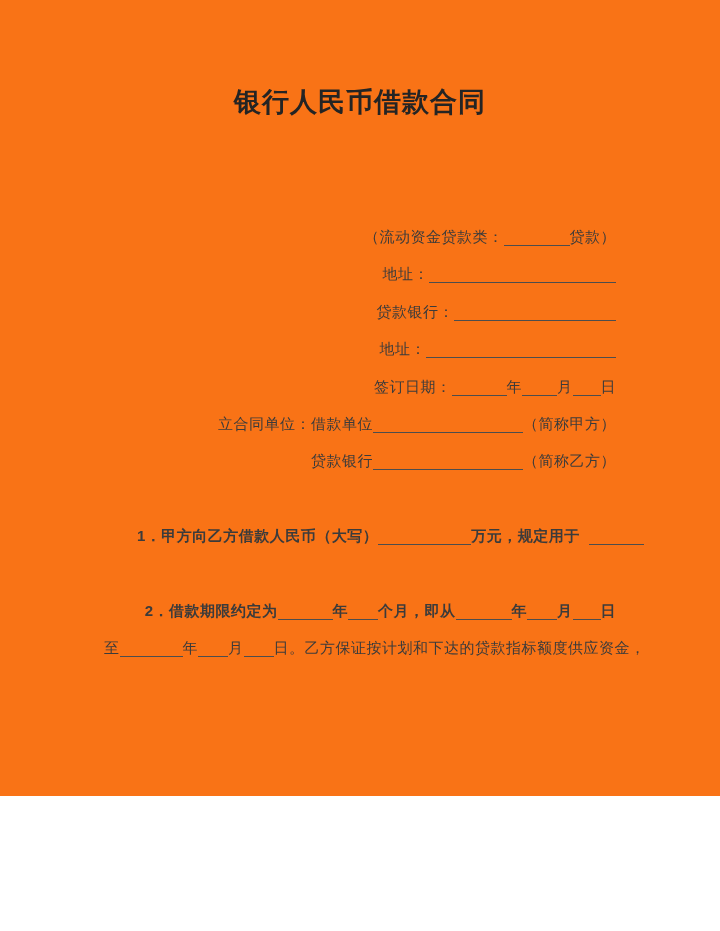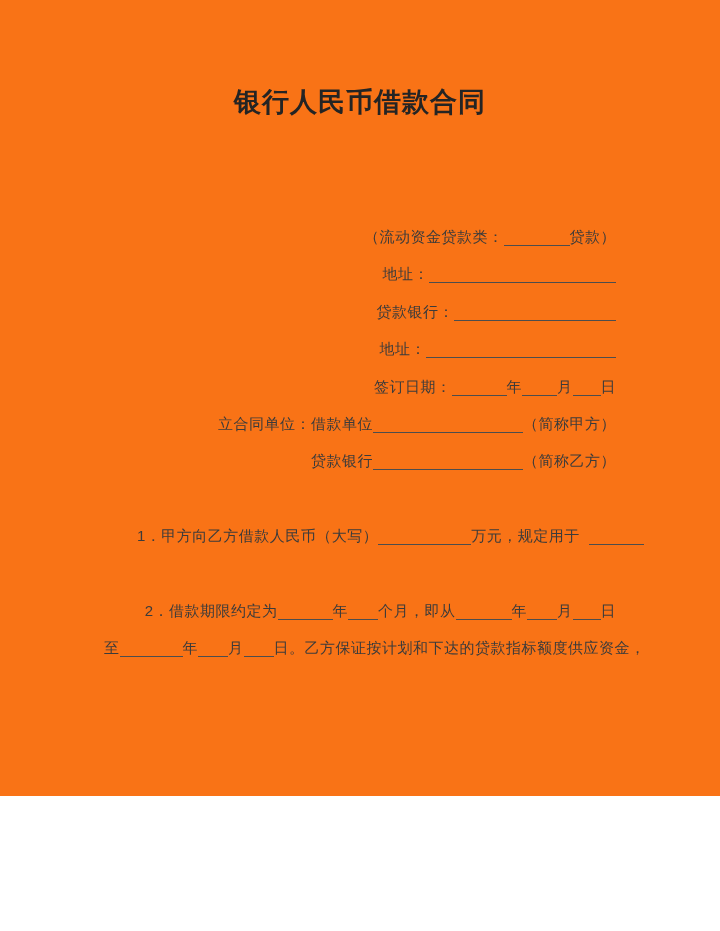--- a/index.html
+++ b/index.html
@@ -31,21 +31,21 @@
     text-align: right;
   }
   .doc-line {
     height: 37.4px;
     line-height: 37.4px;
     white-space: nowrap;
   }
   .indent-header { margin-left: 29px; }      
   .indent-party2 { margin-left: 114px; }     
   .indent-first  { text-indent: 29px; }      
-  .indent-clause { margin-left: 33px; }      
+  .indent-clause { margin-left: 33px; font-weight: bold; }      
   .blank {
     display: inline-block;
     height: 1em;
     border-bottom: 1px solid #4d4d4d;
     vertical-align: -4px;
   }
   .gap-before { margin-left: 9px; }
   .block-space { margin-top: 37.4px; }       
 </style>
 </head>

